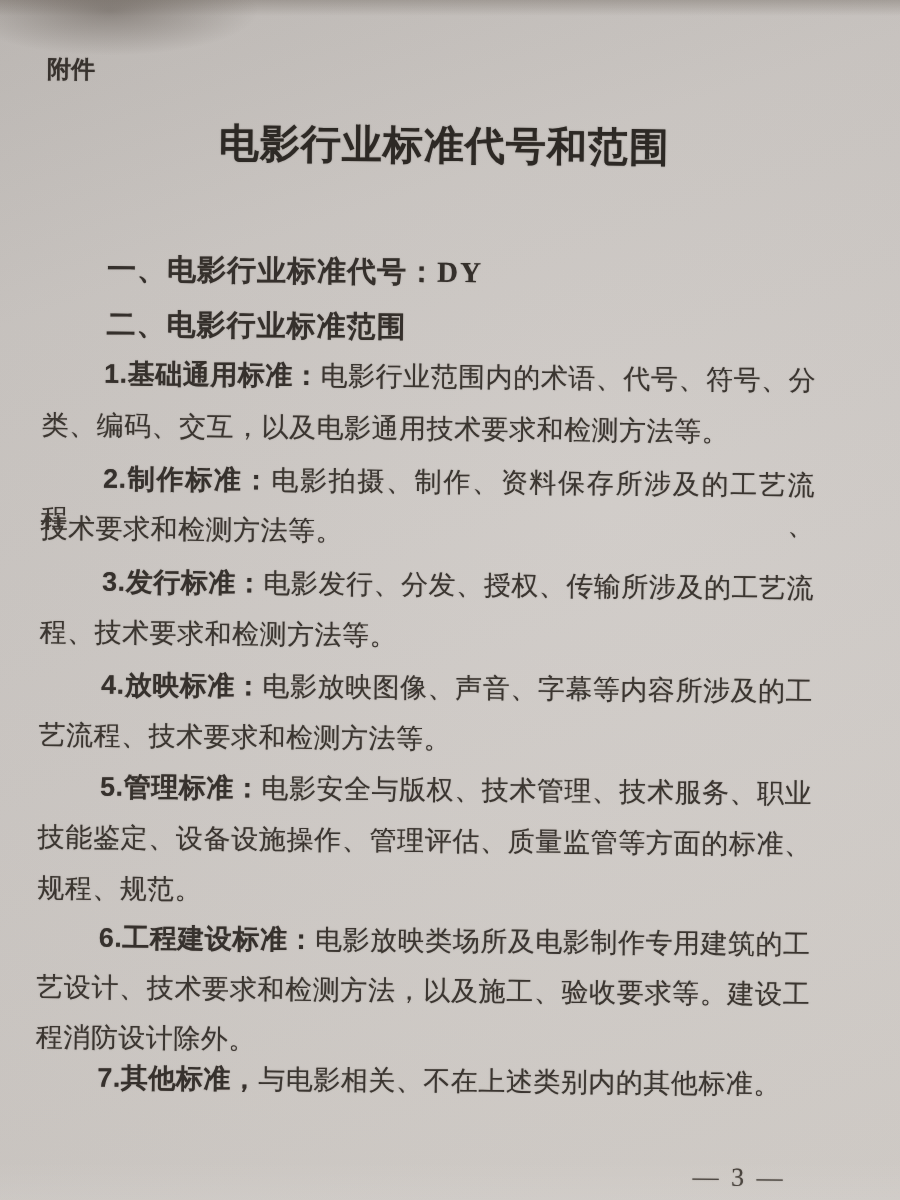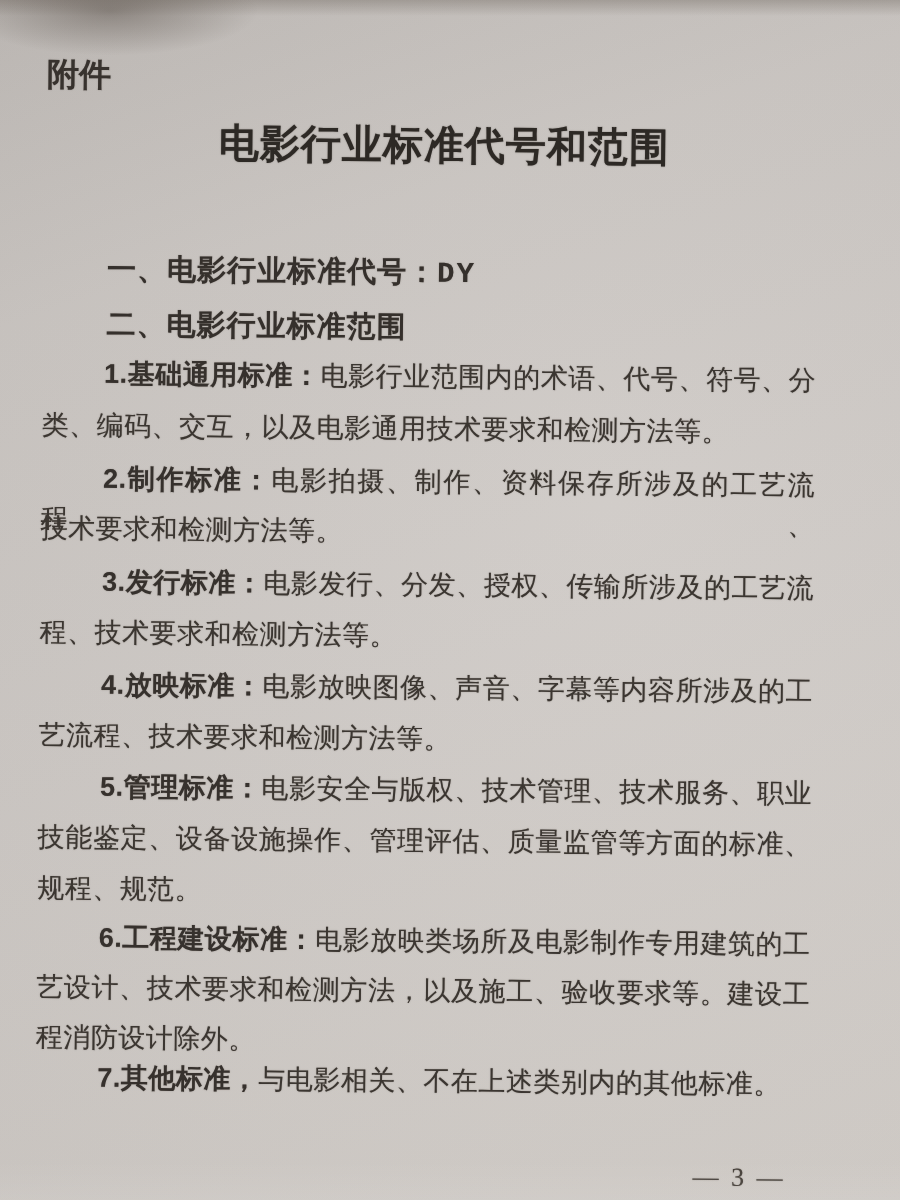--- a/index.html
+++ b/index.html
@@ -48,21 +48,21 @@
     inset: 0;
     transform: rotate(0.55deg);
     transform-origin: 50% 50%;
     color: #3b3631;
     text-shadow: 0 0 1.2px rgba(72,64,56,0.55);
   }
   .attachment {
     position: absolute;
     top: 57px; left: 42px;
     font-family: "Liberation Sans", "DejaVu Sans", sans-serif;
-    font-size: 32px;
+    font-size: 24px;
     font-weight: 700;
     color: #37322e;
   }
   .doc-title {
     position: absolute;
     top: 118px; left: 0;
     width: 880px;
     text-align: center;
     font-family: "Liberation Sans", "DejaVu Sans", sans-serif;
     font-size: 40px;
@@ -74,21 +74,21 @@
   .heading {
     position: absolute;
     left: 104px;
     font-family: "Liberation Sans", "DejaVu Sans", sans-serif;
     font-size: 29px;
     font-weight: 700;
     letter-spacing: 1px;
     color: #35302c;
   }
   .heading .code {
-    font-family: Liberation Mono, monospace;
+    font-family: Liberation Serif, serif;
     font-weight: 600;
     letter-spacing: 2px;
     text-align: center;
   }
   .bline {
     position: absolute;
     left: 40px;
     width: 774px;
     font-size: 27px;
     line-height: 40px;

